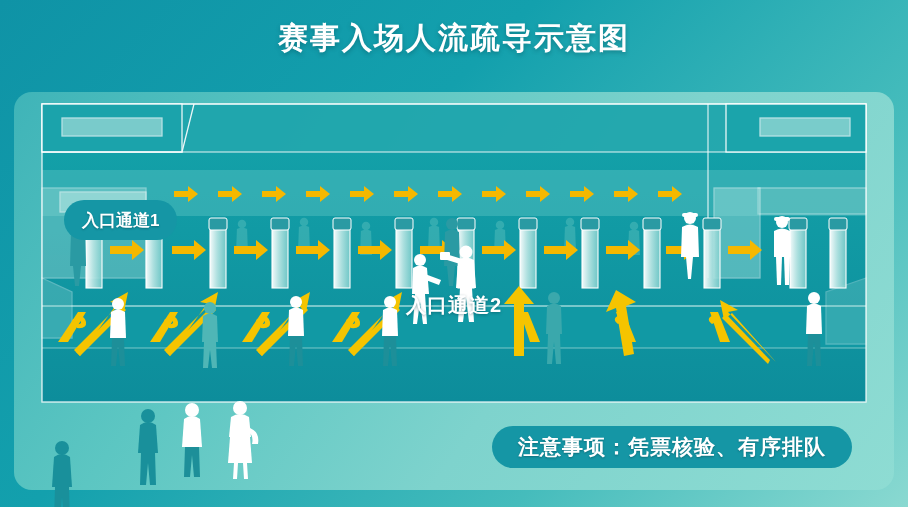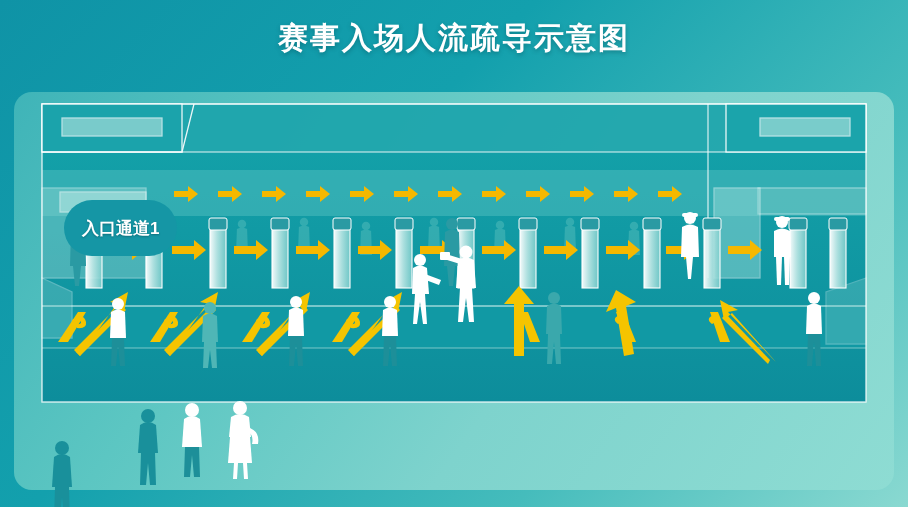--- a/index.html
+++ b/index.html
@@ -31,21 +31,21 @@
   
   .badge{
     position:absolute;
     background:#1596a5;
     color:#fff;font-weight:bold;
     border-radius:999px;
     display:flex;align-items:center;justify-content:center;
     text-shadow:0 1px 2px rgba(0,50,60,.4);
     white-space:nowrap;
   }
-  .badge-left{left:50px;top:108px;height:40px;padding:8px 18px;font-size:17px;}
+  .badge-left{left:50px;top:108px;height:40px;padding:0 18px;font-size:17px;}
   .badge-right{right:40px;top:108px;height:32px;padding:0 18px;font-size:17px;}
   .badge-note{right:42px;bottom:22px;height:42px;padding:0 26px;font-size:21px;letter-spacing:1px;}
 
   
   .channel2{
     position:absolute;left:0;right:0;top:200px;
     text-align:center;color:#ffffff;font-size:20px;font-weight:bold;
     letter-spacing:1px;
     text-shadow:0 1px 3px rgba(0,60,70,.45);
   }
@@ -408,23 +408,25 @@
         </g>
         <g transform="translate(800,206)" fill="#ffffff">
           <circle cx="0" cy="0" r="6"></circle>
             <path d="M-7,8 q7,-5 14,0 l1,28 h-16 z"></path>
           <path d="M-6,36 l-1,32 h5 l2,-24 2,24 h5 l-1,-32 z" fill="#1d8f99"></path>
         </g>
       </g>
     </svg>
 
     
+    <div class="channel2">入口通道2</div>
 
     
     <div class="badge badge-left">入口通道1</div>
+    <div class="badge badge-note">注意事项：凭票核验、有序排队</div>
   </div>
 
   <svg class="crowd" width="908" height="117" viewBox="0 0 908 117">
     <g fill="#19909b">
       <g transform="translate(62,58)">
         <circle cx="0" cy="0" r="7"></circle>
           <path d="M-8,9 q8,-6 16,0 l2,30 h-20 z"></path>
         <path d="M-7,39 l-1,34 h6 l2,-24 2,24 h6 l-1,-34 z"></path>
       </g>
       <g transform="translate(148,26)">

